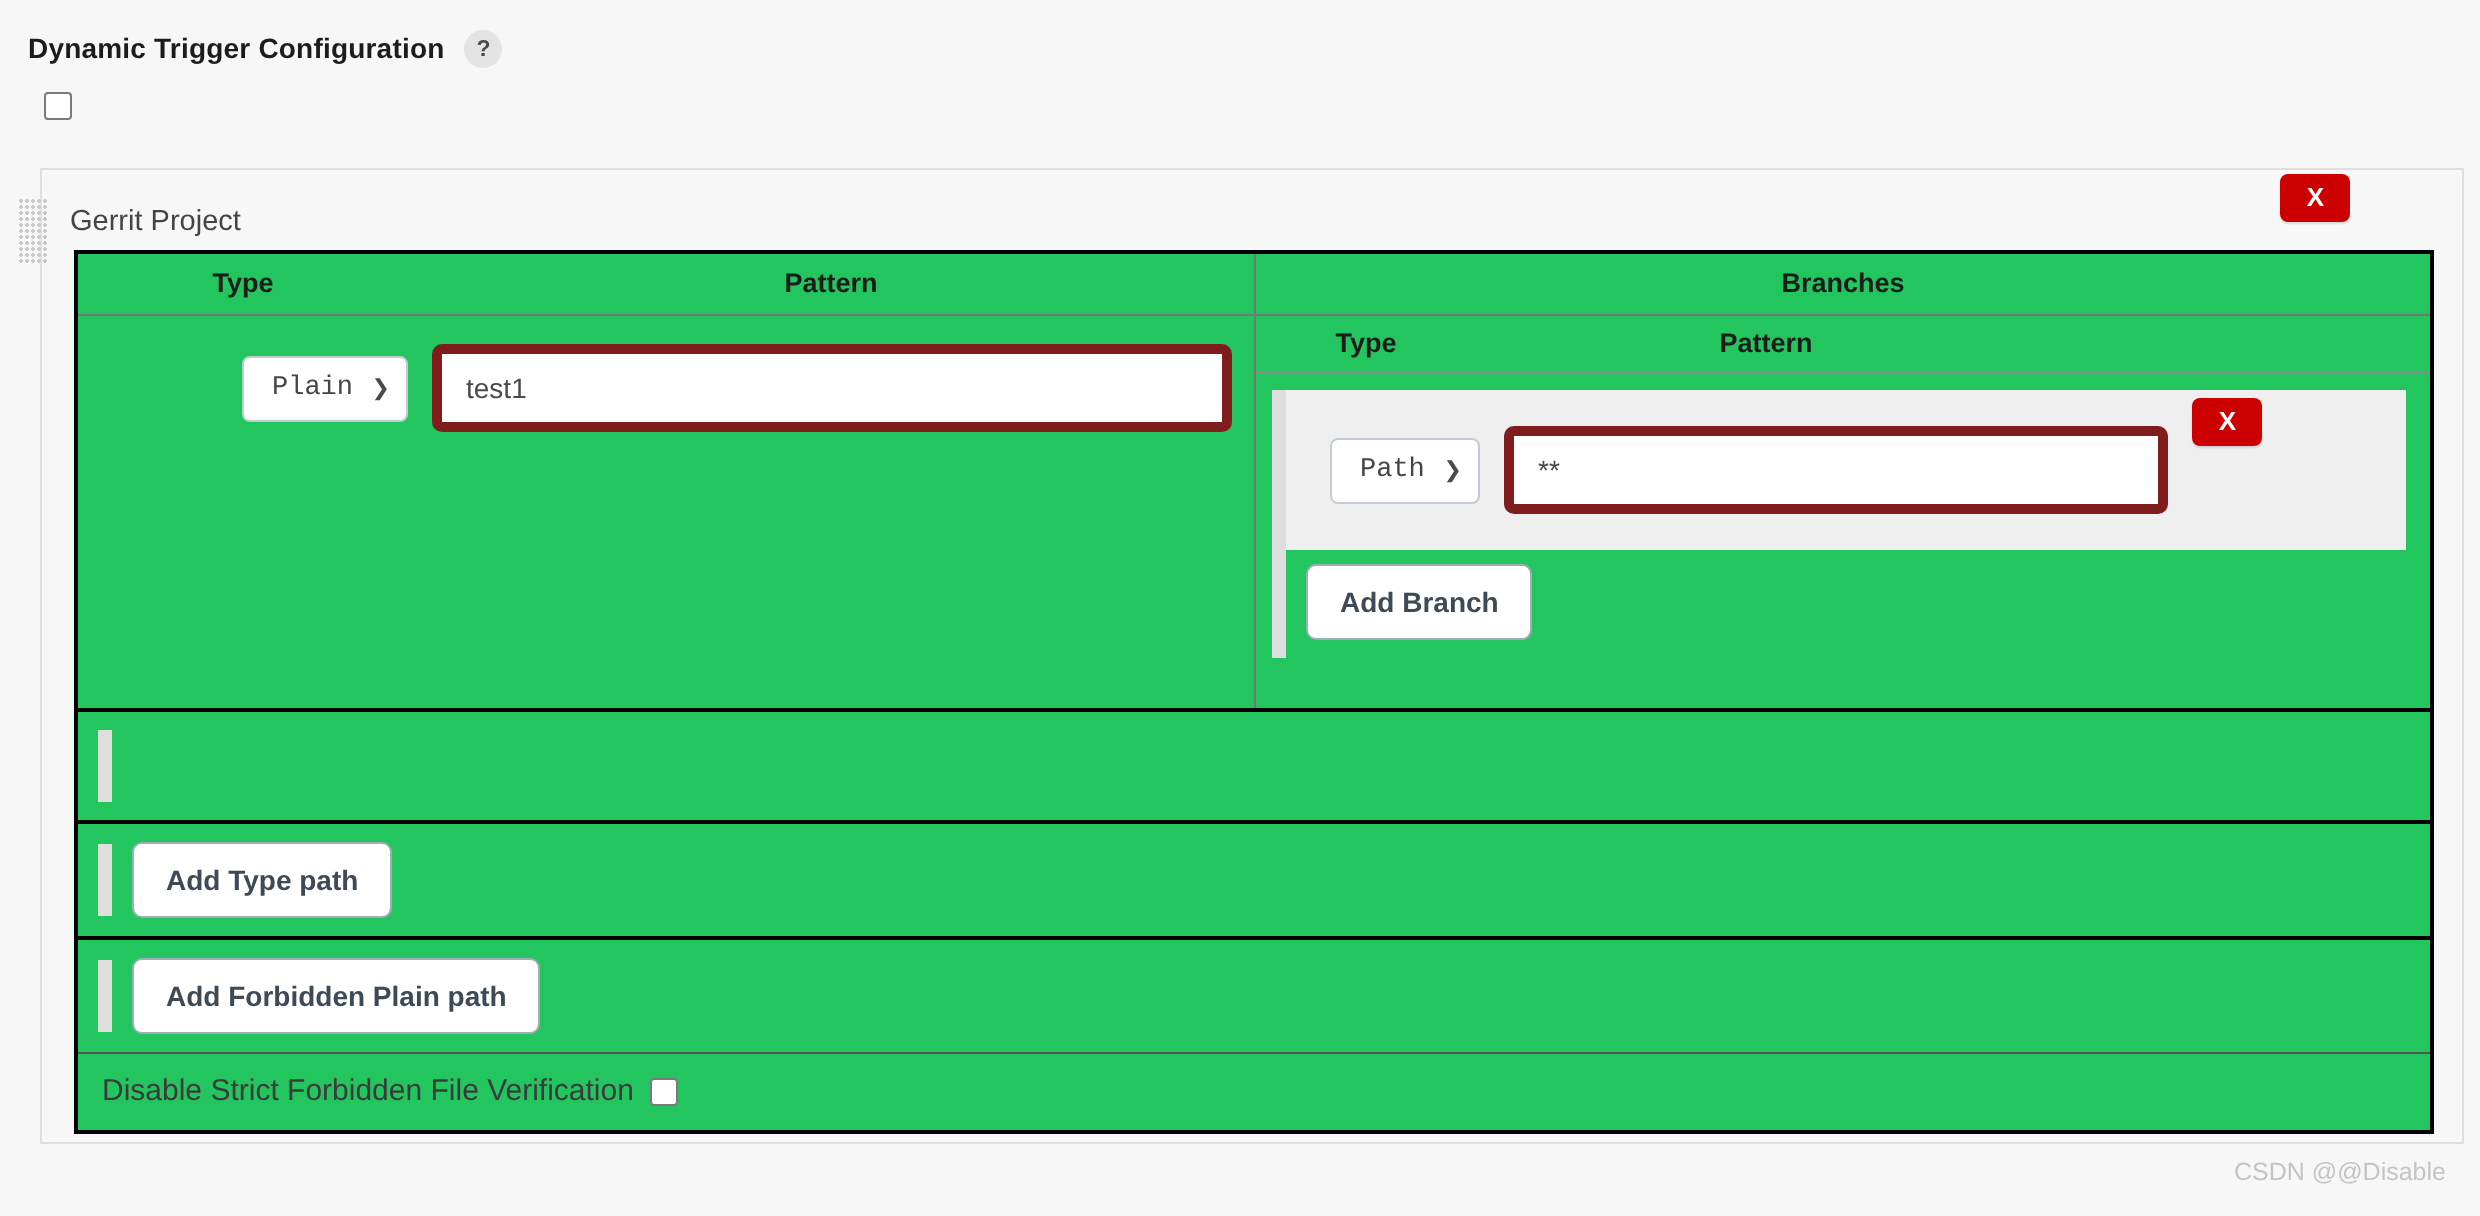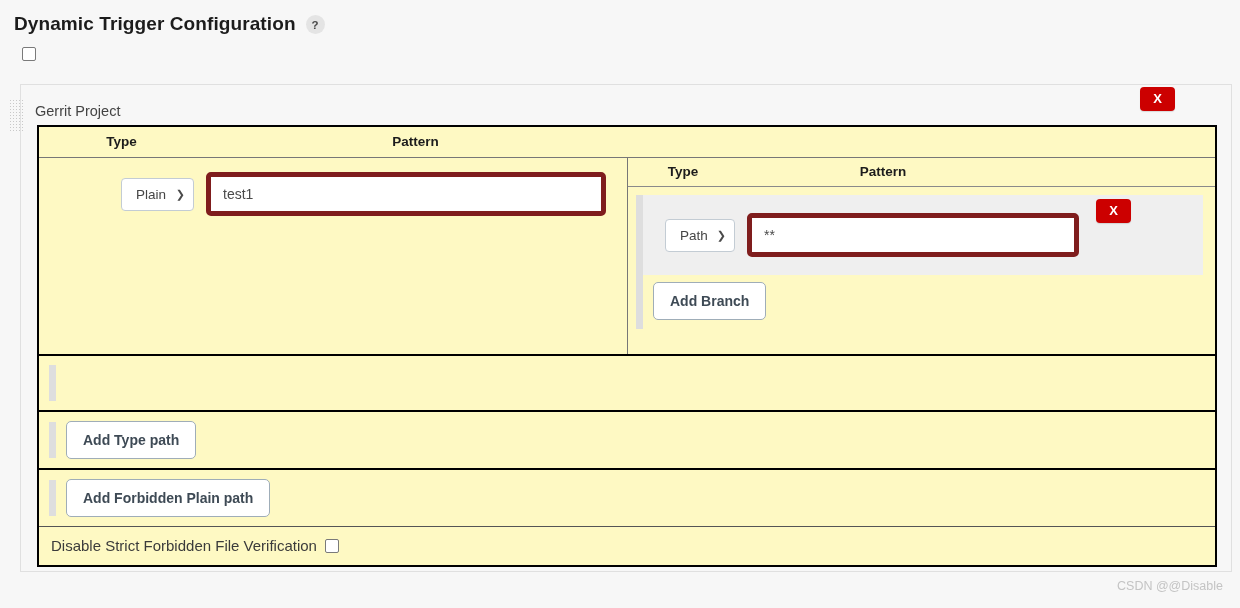--- a/index.html
+++ b/index.html
@@ -14,21 +14,21 @@
 
   
   .page-header {
     display: flex;
     align-items: center;
     gap: 10px;
     padding: 10px 0 0 14px;
     height: 38px;
   }
   .page-title {
-    font-size: 19px;
+    font-size: 14px;
     font-weight: bold;
     color: #1c1c1c;
     letter-spacing: 0.1px;
   }
   .help-badge {
     width: 19px; height: 19px;
     border-radius: 50%;
     background: #e4e4e4;
     color: #4a4a4a;
     font-size: 11.5px;
@@ -98,21 +98,21 @@
   .section-label {
     font-size: 14.5px;
     color: #444;
     padding: 18px 0 6px 14px;
   }
 
   
   .proj-table {
     margin: 0 14px 12px 16px;
     border: 2px solid #000;
-    background: #fef9c3;
+    background: #22c55e;
   }
   .hdr-row {
     display: flex;
     border-bottom: 1px solid #777;
   }
   .hdr-cell {
     font-size: 13.5px;
     font-weight: bold;
     color: #1c1c1c;
     text-align: center;
@@ -145,21 +145,21 @@
   }
 
   select.sel {
     -webkit-appearance: none;
     appearance: none;
     border: 1px solid #c3ccd4;
     border-radius: 4px;
     background: #fff;
     font-size: 13.5px;
     color: #454545;
-    font-family: Liberation Sans, sans-serif;
+    font-family: Liberation Mono, monospace;
     padding: 8px 26px 8px 14px;
     cursor: pointer;
   }
   .sel-wrap { position: relative; display: inline-block; }
   .sel-wrap .chev {
     position: absolute;
     right: 9px; top: 50%;
     transform: translateY(-50%);
     pointer-events: none;
     font-size: 11px;
@@ -270,20 +270,23 @@
   <div class="section-label">Gerrit Project</div>
 
   <div class="proj-table">
 
     <div class="hdr-row">
       <div class="col-left">
         <div class="hdr-split">
           <div class="hdr-cell hdr-type">Type</div>
           <div class="hdr-cell hdr-pattern">Pattern</div>
         </div>
+      </div>
+      <div class="col-right">
+        <div class="hdr-cell">Branches</div>
       </div>
     </div>
 
     <div class="body-row">
 
       <div class="body-left">
         <div class="field-line">
           <span class="sel-wrap">
             <select class="sel">
               <option>Plain</option>

